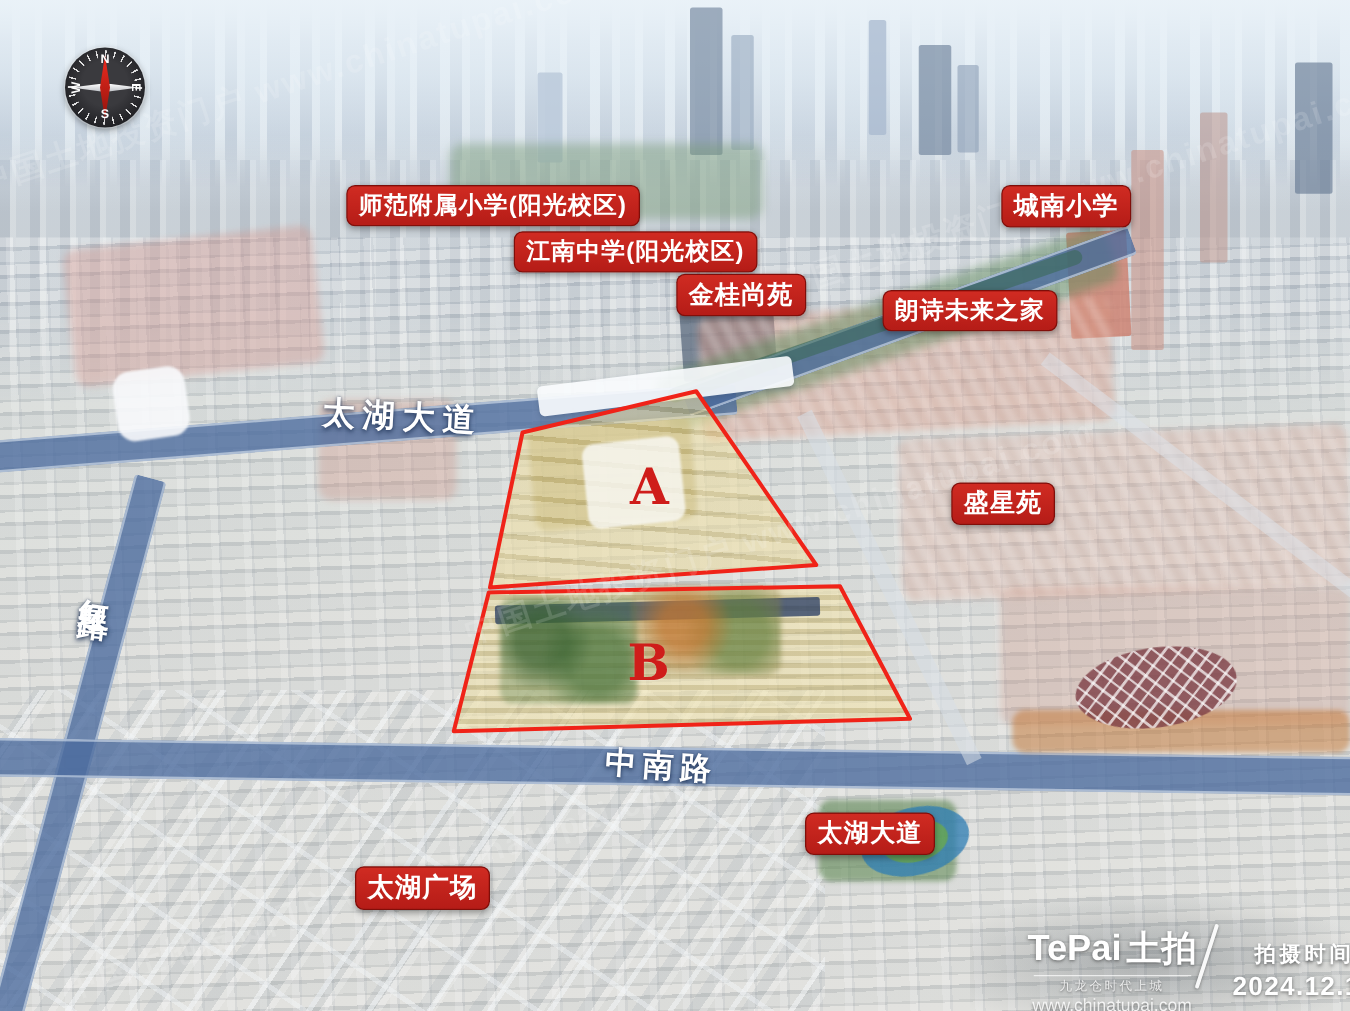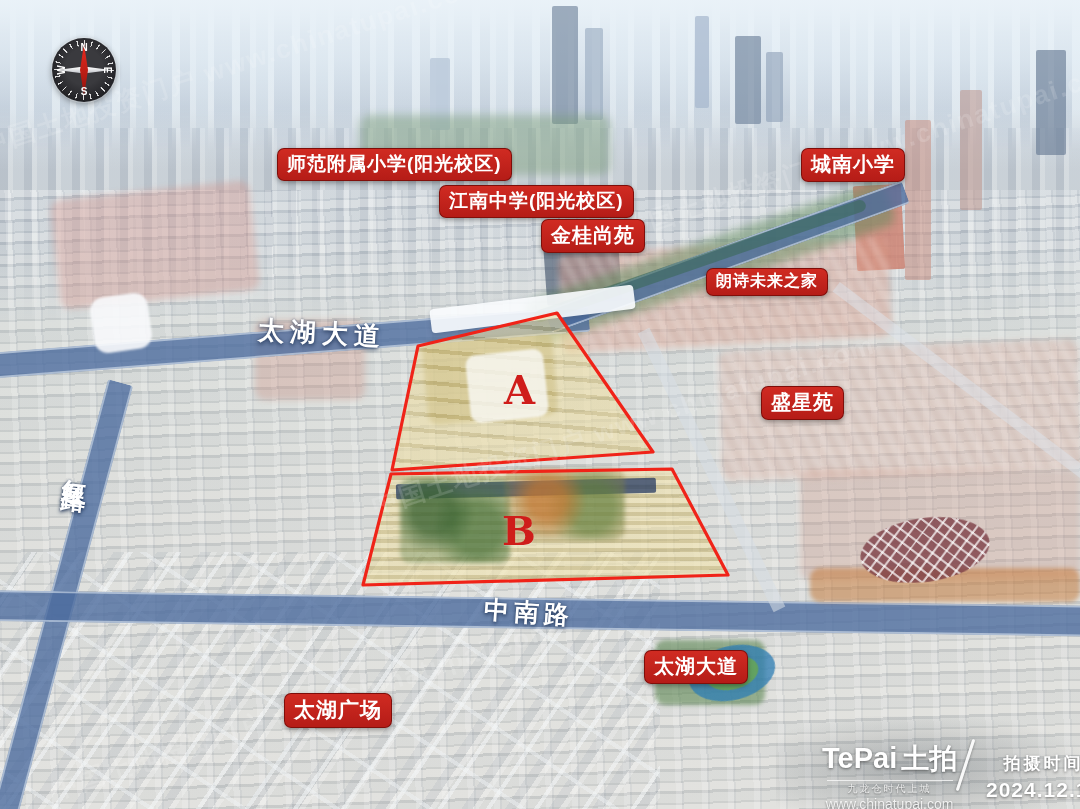--- a/index.html
+++ b/index.html
@@ -92,24 +92,24 @@
       letter-spacing:2px;white-space:nowrap;transform:rotate(-18deg);}
   .wm1{left:-30px;top:48px;}
   .wm2{left:360px;top:408px;}
   .wm3{left:40px;top:692px;}
   .wm4{left:610px;top:132px;}
   
   .poi{position:absolute;z-index:50;background:linear-gradient(180deg,#d02b22,#b51c17);
     border:1px solid rgba(120,12,8,.9);border-radius:7px;padding:2px 9px 3px;color:#fff;font-weight:700;
     white-space:nowrap;letter-spacing:1px;box-shadow:0 2px 5px rgba(0,0,0,.35);text-align:right;}
   .poi-shifan{left:277px;top:148px;font-size:19px;}
-  .poi-jiangnan{left:411px;top:185px;font-size:19px;margin-left:28px;}
+  .poi-jiangnan{left:411px;top:185px;font-size:19px;}
   .poi-jingui{left:541px;top:219px;font-size:20px;}
   .poi-taihugc{left:801px;top:148px;font-size:20px;}
-  .poi-langshi{left:706px;top:232px;font-size:16px;margin-top:36px;}
+  .poi-langshi{left:706px;top:232px;font-size:19px;}
   .poi-jlc{left:885px;top:266px;font-size:20px;}
   .poi-shengxing{left:761px;top:386px;font-size:20px;}
   .poi-chengnan{left:644px;top:650px;font-size:20px;}
   .poi-zhongqiao{left:284px;top:693px;font-size:21px;}
   
   .roadname{position:absolute;z-index:50;color:#fff;font-weight:700;
     text-shadow:0 2px 4px rgba(30,50,85,.85),0 0 2px rgba(30,50,85,.6);}
   .rn-taihu{left:258px;top:316px;font-size:26px;letter-spacing:6px;transform:rotate(3deg);}
   .rn-hongxing{left:62px;top:460px;font-size:25px;writing-mode:vertical-rl;letter-spacing:4px;transform:rotate(7deg);}
   .rn-zhongnan{left:484px;top:596px;font-size:25px;letter-spacing:5px;transform:rotate(4deg);}

